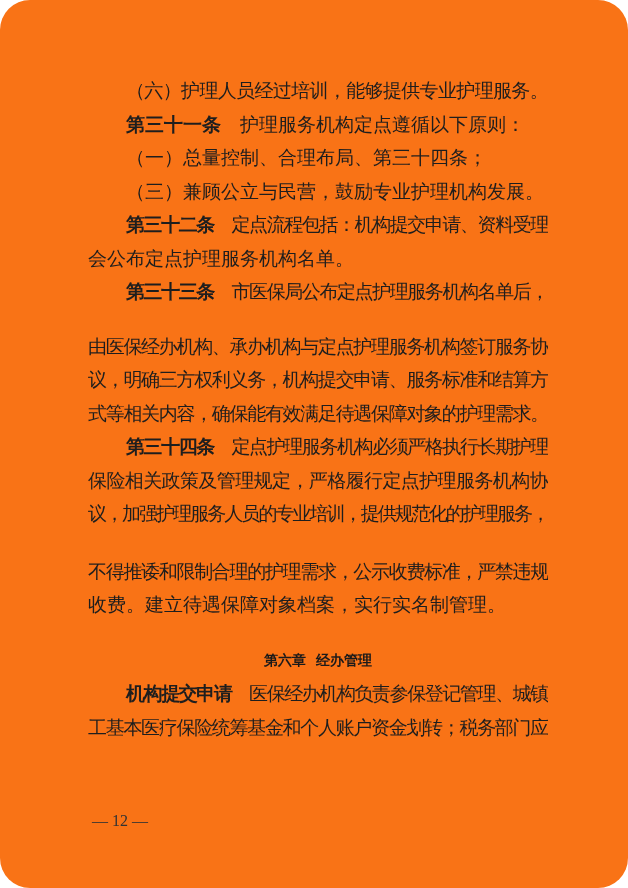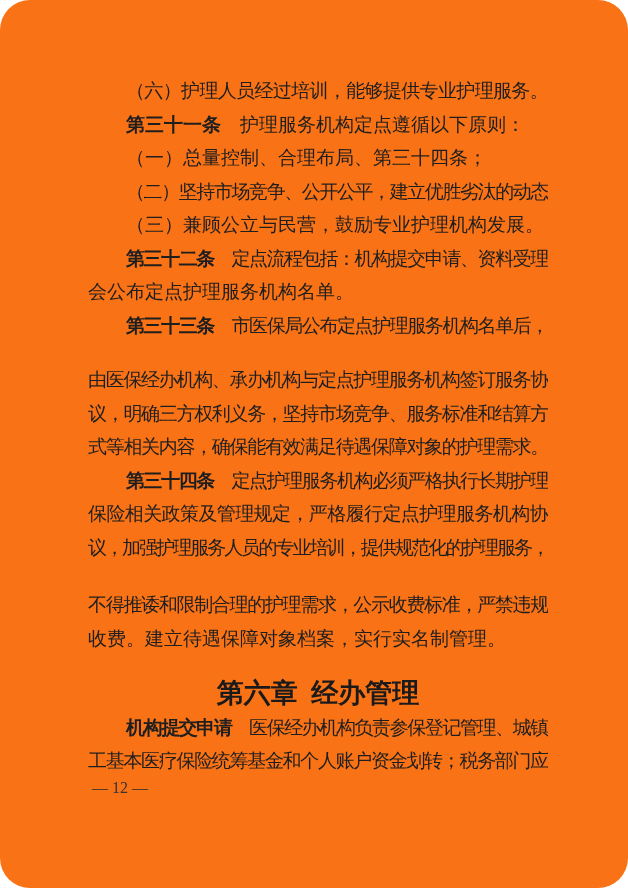--- a/index.html
+++ b/index.html
@@ -37,50 +37,49 @@
   .seg.bold { font-weight: bold; }
   .spacer {
     height: 22px;
   }
   .heading {
     height: 33.5px;
     line-height: 33.5px;
     text-align: center;
     font-family: "Liberation Sans", "DejaVu Sans", sans-serif;
     font-weight: bold;
-    font-size: 27px;
+    font-size: 14px;
     word-spacing: 6px;
     color: #1a1a1a;
     white-space: nowrap;
   }
   .page-number {
     position: absolute;
     left: 92px;
-    top: 778px;
+    top: 811px;
     font-size: 16px;
     line-height: 20px;
     color: #333333;
     font-family: "Liberation Serif", "DejaVu Serif", serif;
   }
 </style>
 </head>
 <body>
 
 <div class="page">
   <div class="doc-body">
       <div class="line indent" style="letter-spacing: -0.65px;"><span class="seg">（六）护理人员经过培训，能够提供专业护理服务。</span></div>
       <div class="line indent"><span class="seg bold">第三十一条</span><span class="seg">　护理服务机构定点遵循以下原则：</span></div>
       <div class="line indent"><span class="seg">（一）总量控制、合理布局、第三十四条；</span></div>
-      <div class="line indent fill" style="letter-spacing: -1.42px;"><span class="seg">（二）坚持市场竞争、公开公平，建立优胜劣汰的动态</span></div>
       <div class="line indent"><span class="seg">（三）兼顾公立与民营，鼓励专业护理机构发展。</span></div>
       <div class="line indent fill" style="letter-spacing: -1.42px;"><span class="seg bold">第三十二条</span><span class="seg">　定点流程包括：机构提交申请、资料受理</span></div>
       <div class="line"><span class="seg">会公布定点护理服务机构名单。</span></div>
       <div class="line indent fill" style="letter-spacing: -1.42px;"><span class="seg bold">第三十三条</span><span class="seg">　市医保局公布定点护理服务机构名单后，</span></div>
       <div class="line fill" style="letter-spacing: -1.31px; margin-top: 21px;"><span class="seg">由医保经办机构、承办机构与定点护理服务机构签订服务协</span></div>
-      <div class="line fill" style="letter-spacing: -1.31px;"><span class="seg">议，明确三方权利义务，坚持市场竞争、服务标准和结算方</span></div>
+      <div class="line fill" style="letter-spacing: -1.31px;"><span class="seg">议，明确三方权利义务，机构提交申请、服务标准和结算方</span></div>
       <div class="line" style="letter-spacing: -1.31px;"><span class="seg">式等相关内容，确保能有效满足待遇保障对象的护理需求。</span></div>
       <div class="line indent fill" style="letter-spacing: -1.42px;"><span class="seg bold">第三十四条</span><span class="seg">　定点护理服务机构必须严格执行长期护理</span></div>
       <div class="line fill" style="letter-spacing: -0.6px;"><span class="seg">保险相关政策及管理规定，严格履行定点护理服务机构协</span></div>
       <div class="line fill" style="letter-spacing: -1.96px;"><span class="seg">议，加强护理服务人员的专业培训，提供规范化的护理服务，</span></div>
       <div class="line fill" style="letter-spacing: -1.31px; margin-top: 24px;"><span class="seg">不得推诿和限制合理的护理需求，公示收费标准，严禁违规</span></div>
       <div class="line"><span class="seg">收费。建立待遇保障对象档案，实行实名制管理。</span></div>
       <div class="spacer"></div>
       <div class="heading">第六章 经办管理</div>
       <div class="line indent fill" style="letter-spacing: -1.42px;"><span class="seg bold">机构提交申请</span><span class="seg">　医保经办机构负责参保登记管理、城镇职</span></div>
       <div class="line fill" style="letter-spacing: -1.31px;"><span class="seg">工基本医疗保险统筹基金和个人账户资金划转；税务部门应</span></div>

